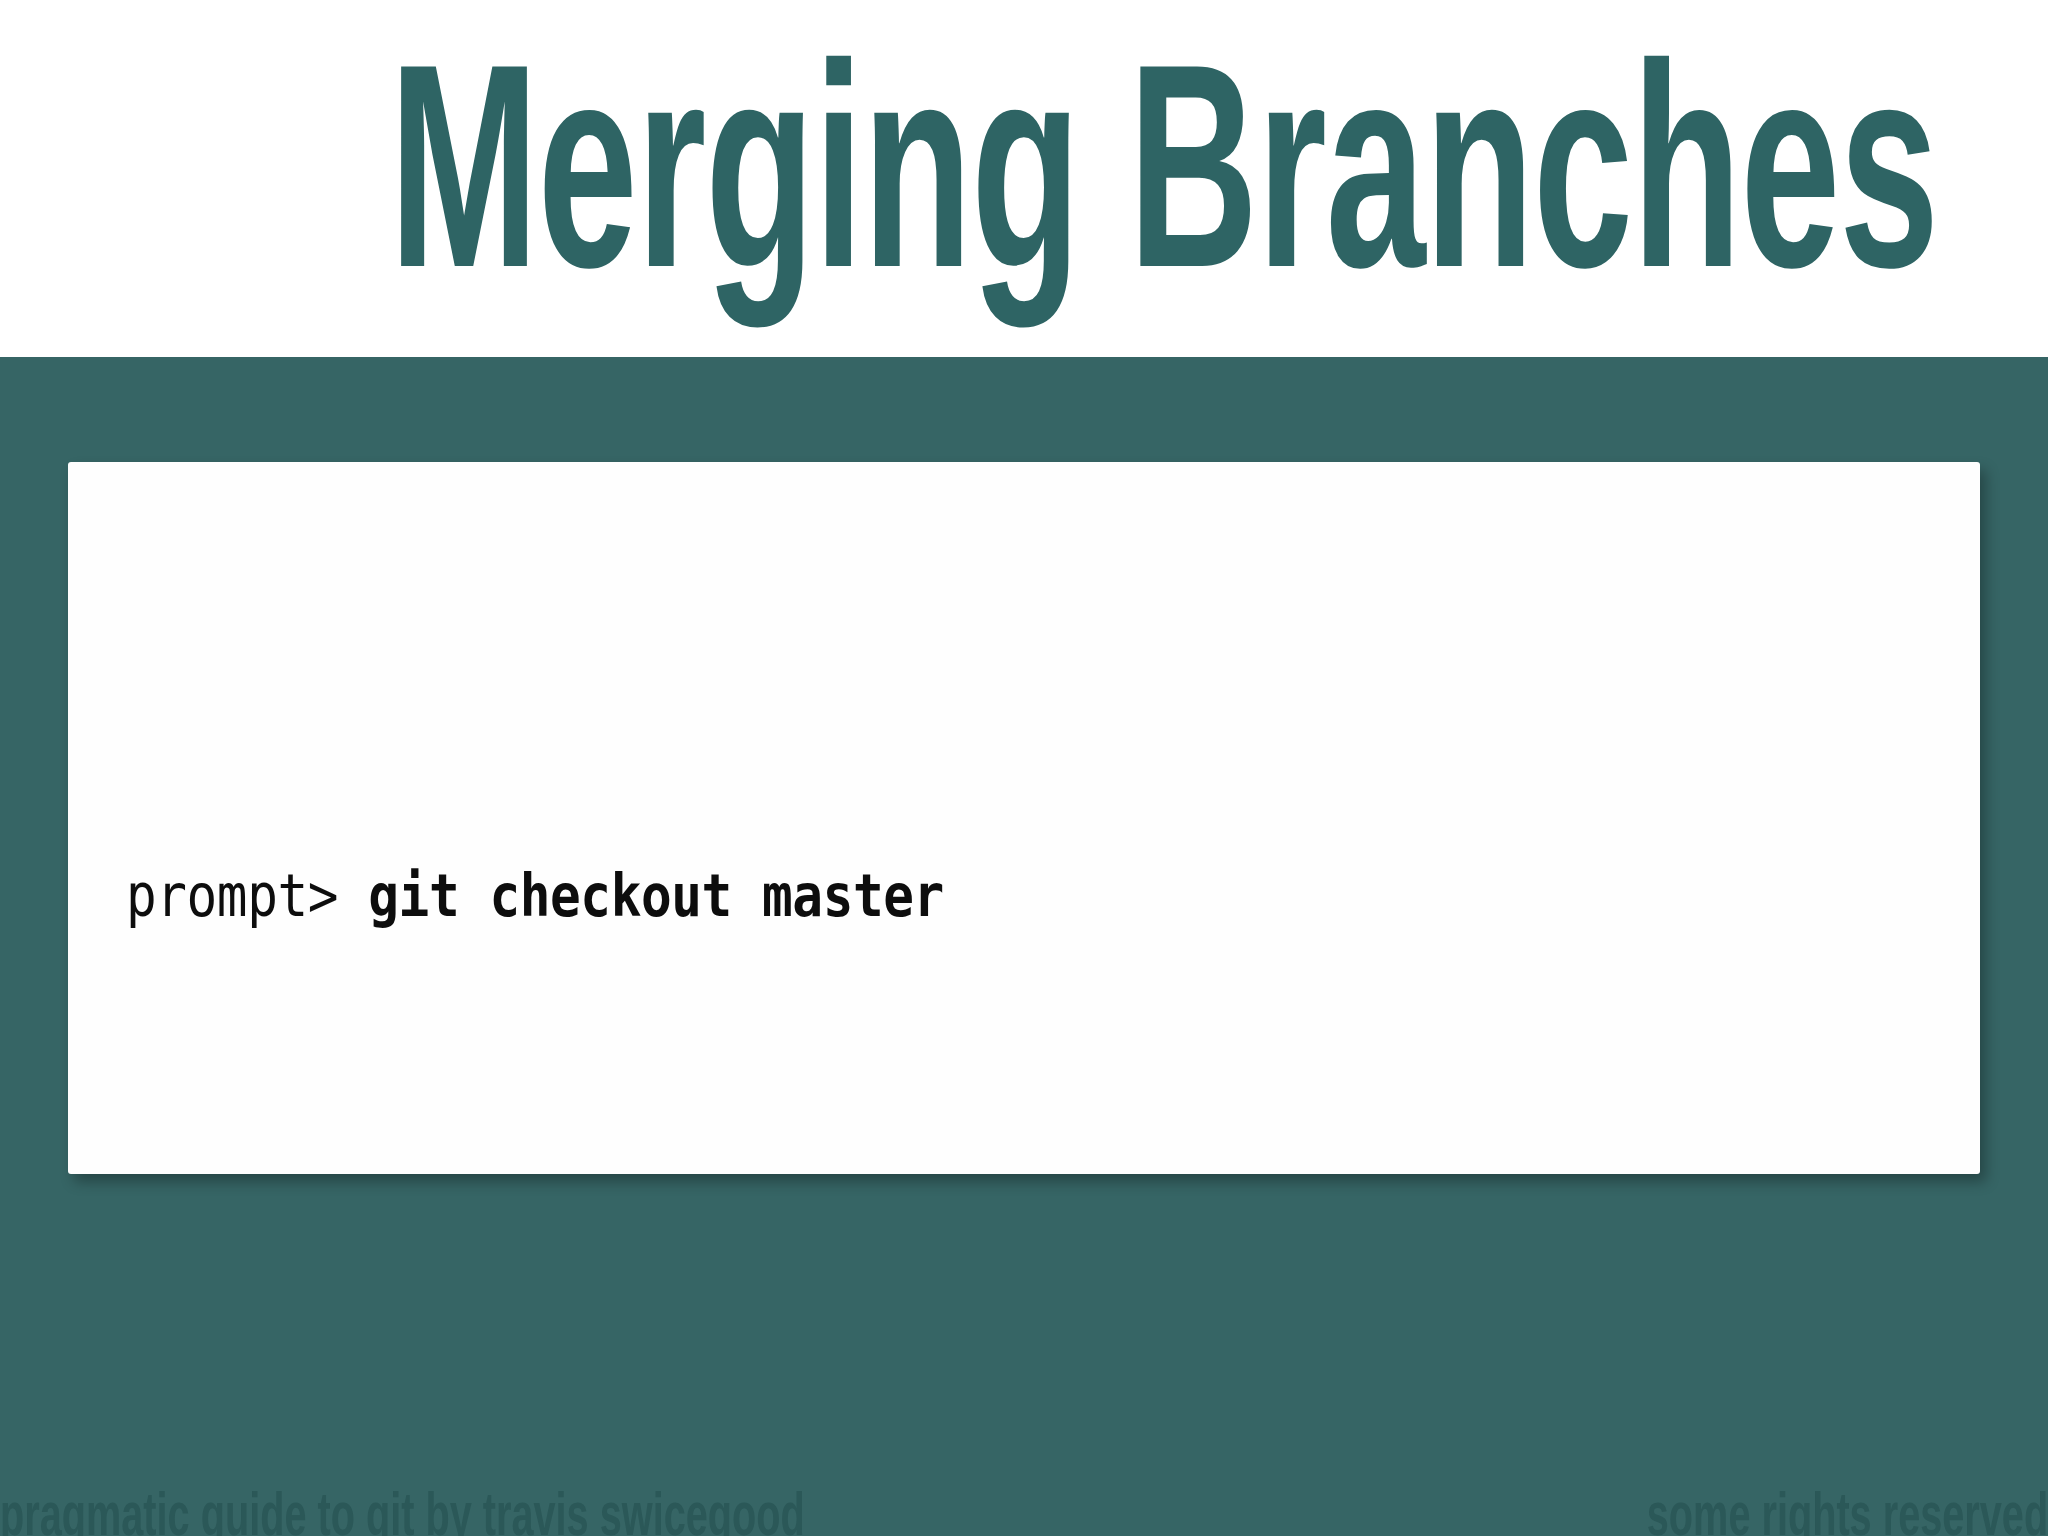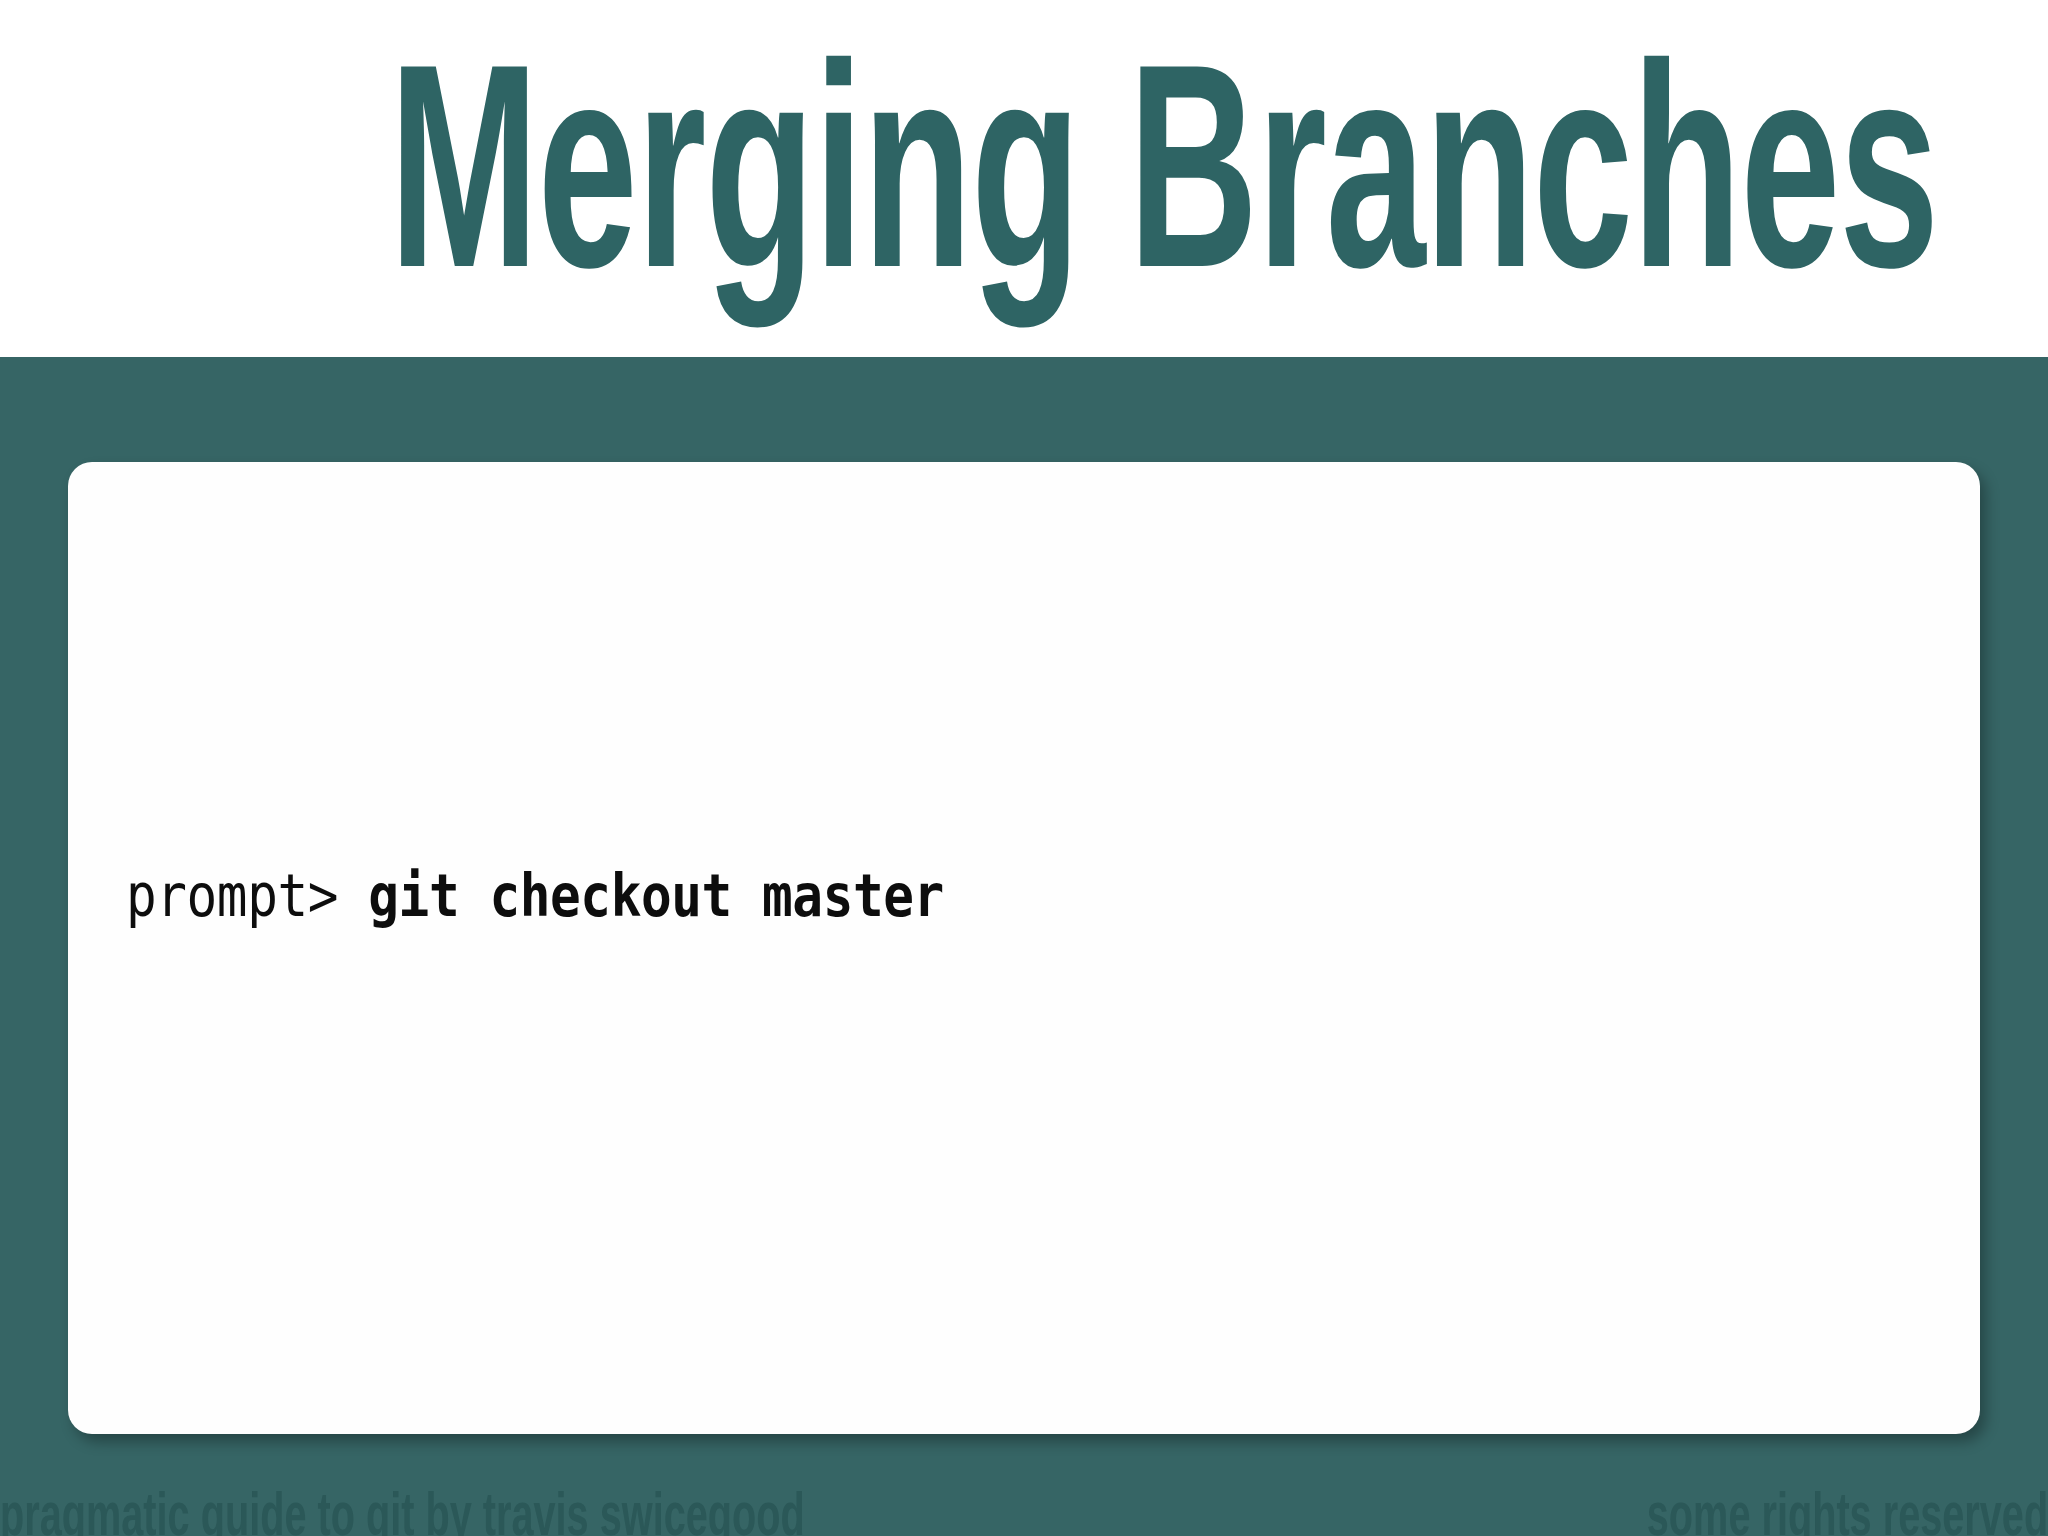--- a/index.html
+++ b/index.html
@@ -57,23 +57,23 @@
     height: 1179px;
     background: #366565;
   }
 
   
   #code-card {
     position: absolute;
     left: 68px;
     top: 105px;           
     width: 1912px;
-    height: 972px;
+    height: 712px;
     background: #FEFEFE;
-    border-radius: 24px;
+    border-radius: 3px;
     box-shadow: 6px 8px 14px rgba(0, 0, 0, 0.30);
     overflow: hidden;
   }
 
   #code-block {
     position: absolute;
     left: 58px;           
     top: 28px;
     right: 14px;
     font-family: "DejaVu Sans Mono", "Liberation Mono", monospace;

